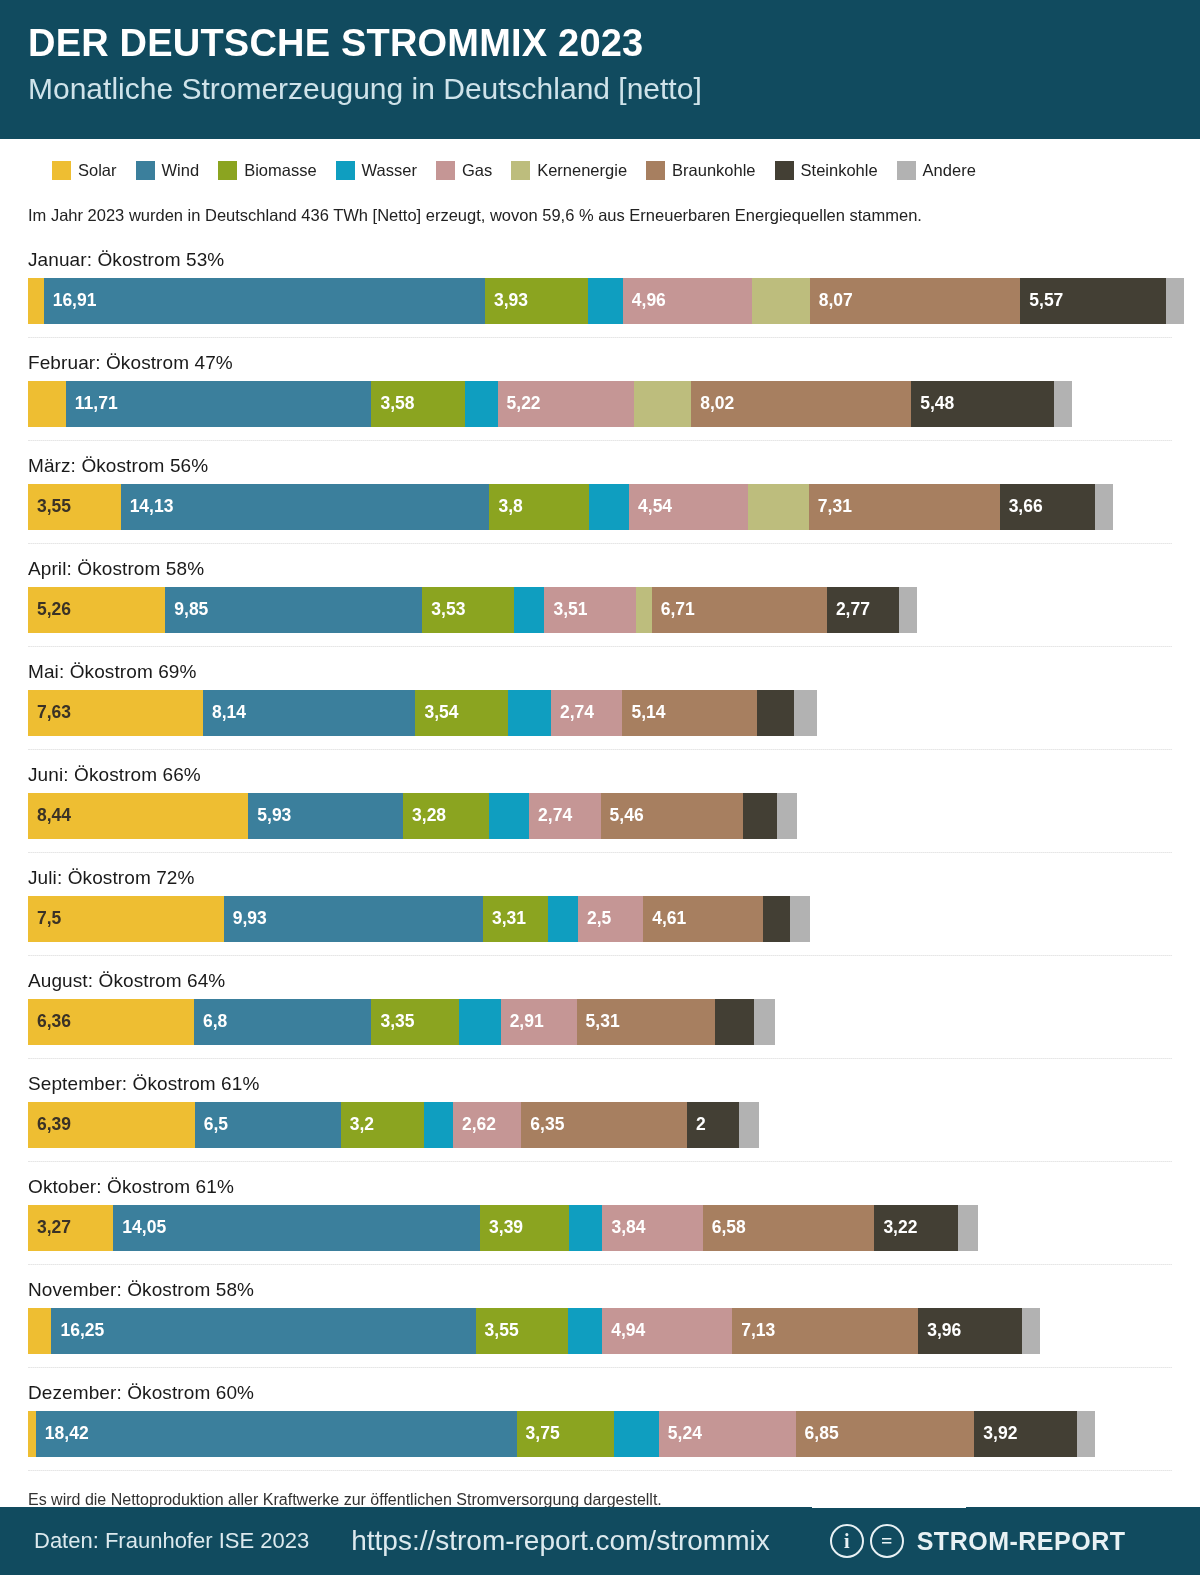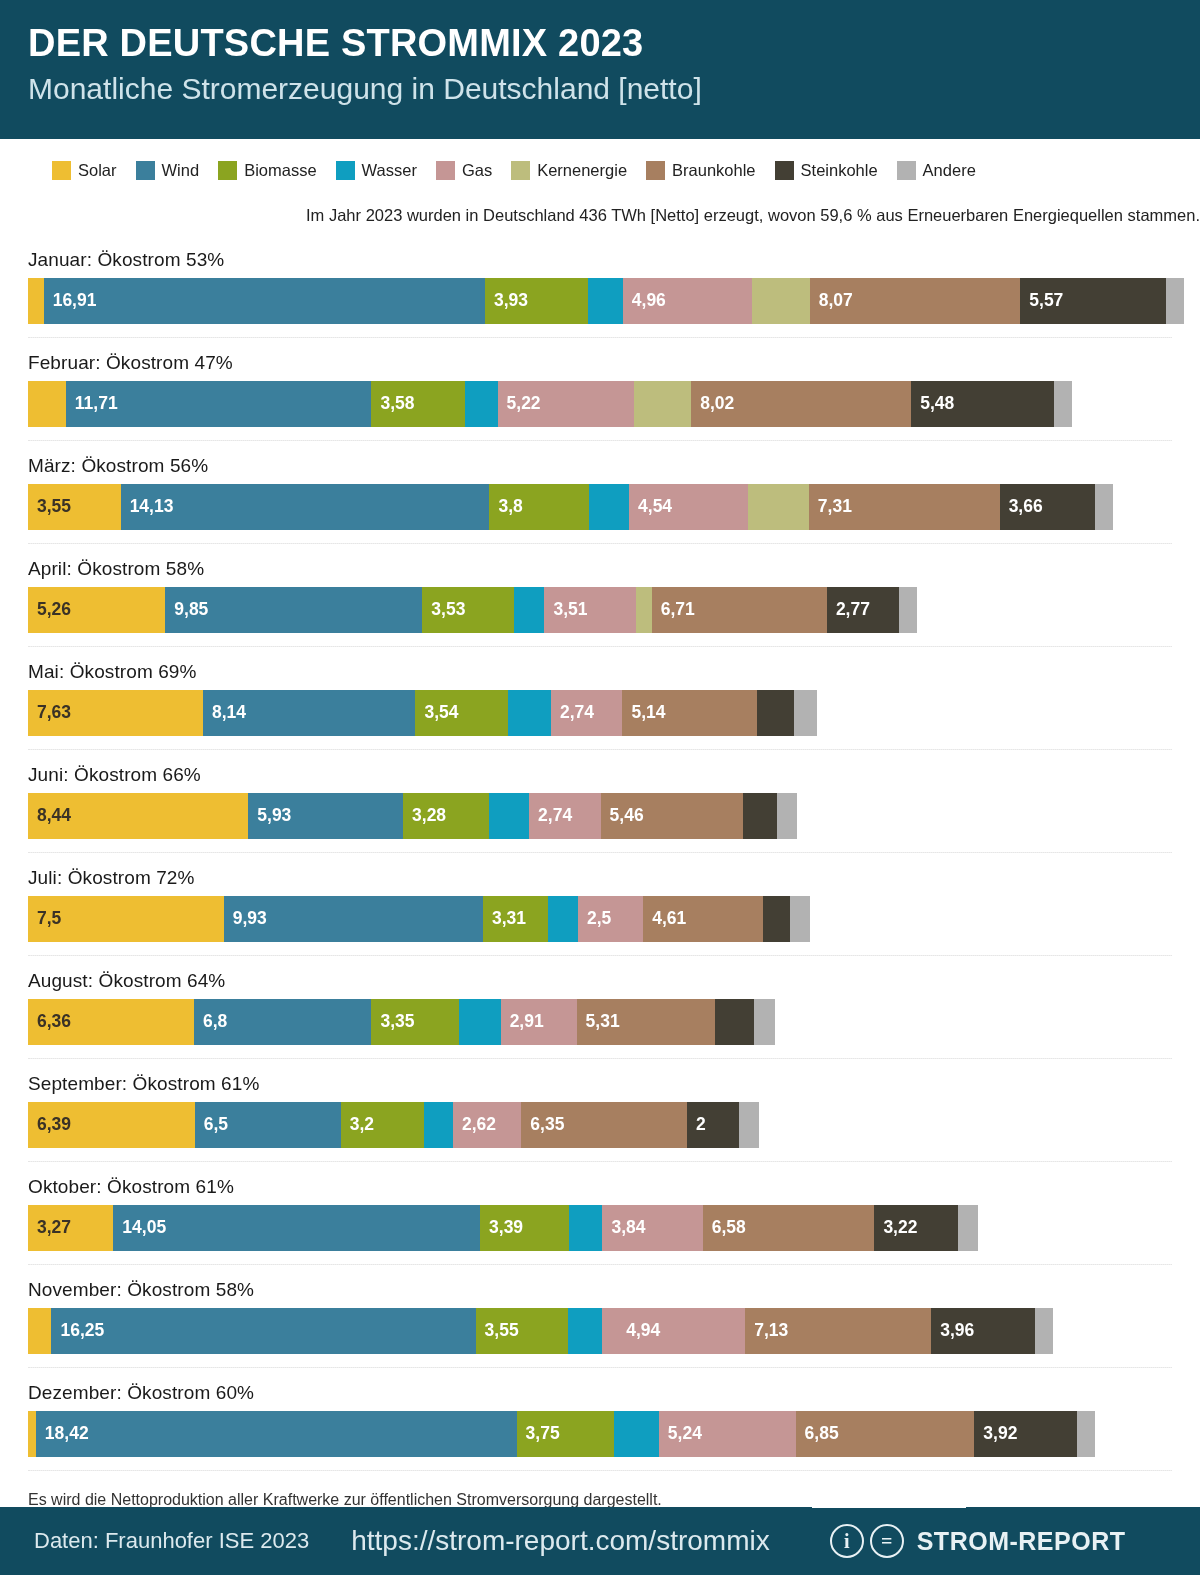--- a/index.html
+++ b/index.html
@@ -57,21 +57,20 @@
   .legend-label {
     font-size: 16.5px;
     color: #222222;
   }
 
   
   .intro {
     padding: 26px 0 0 28px;
     font-size: 16.5px;
     color: #222222;
-    text-align: right;
   }
 
   
   .chart { padding: 10px 0 0 0; }
   .month-block { position: relative; padding: 0 0 0 28px; }
   .month-label {
     font-size: 19px;
     color: #1a1a1a;
     padding: 14px 0 7px 0;
     letter-spacing: 0.1px;
@@ -459,21 +458,21 @@
         <div class="month-label">November: Ökostrom 58%</div>
         <div class="bar">
           <div class="seg" style="background: rgb(238, 190, 50); width: 23.49px;"></div>
           <div class="seg" style="background: rgb(59, 127, 156); width: 424.125px;">
             <span class="val light">16,25</span>
           </div>
           <div class="seg" style="background: rgb(139, 164, 32); width: 92.655px;">
             <span class="val light">3,55</span>
           </div>
           <div class="seg" style="background: rgb(15, 158, 192); width: 33.93px;"></div>
-          <div class="seg" style="background: rgb(197, 150, 149); width: 143px; padding-left: 15px;">
+          <div class="seg" style="background: rgb(197, 150, 149); width: 130px;">
             <span class="val light">4,94</span>
           </div>
           <div class="seg" style="background: rgb(167, 127, 96); width: 186.093px;">
             <span class="val light">7,13</span>
           </div>
           <div class="seg" style="background: rgb(67, 63, 52); width: 103.356px;">
             <span class="val light">3,96</span>
           </div>
           <div class="seg" style="background: rgb(178, 178, 178); width: 18.27px;"></div>
         </div>

